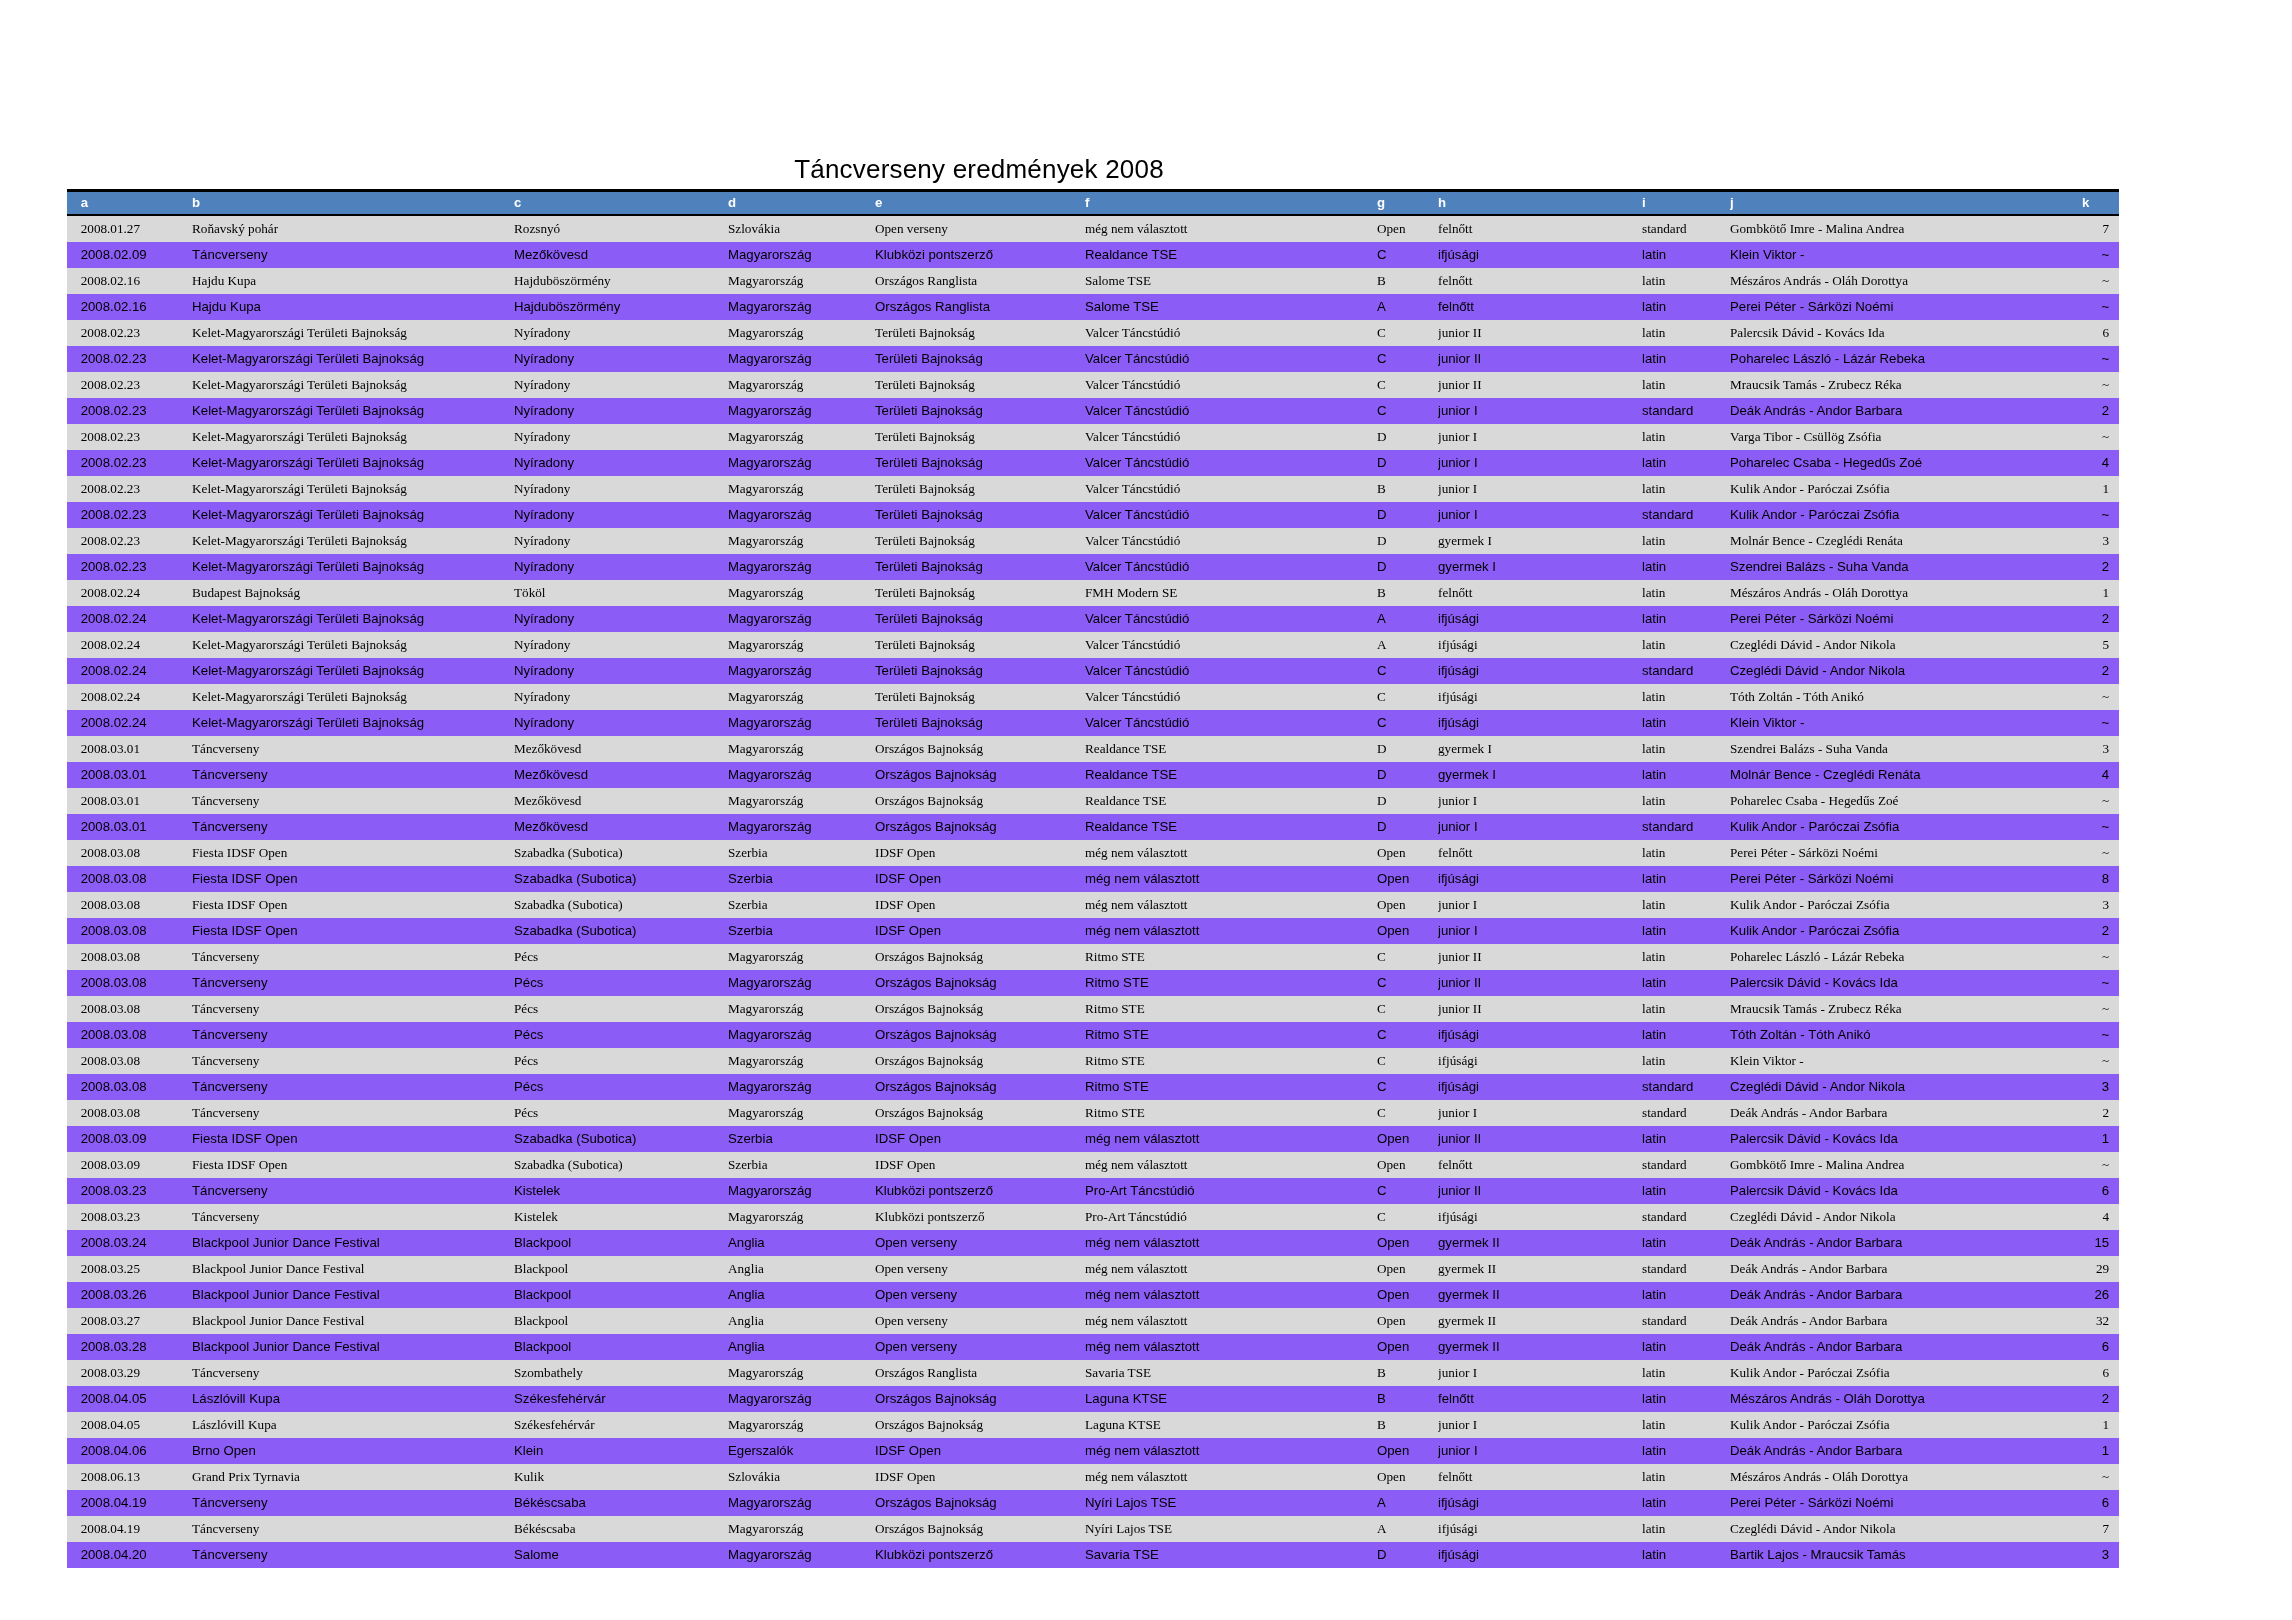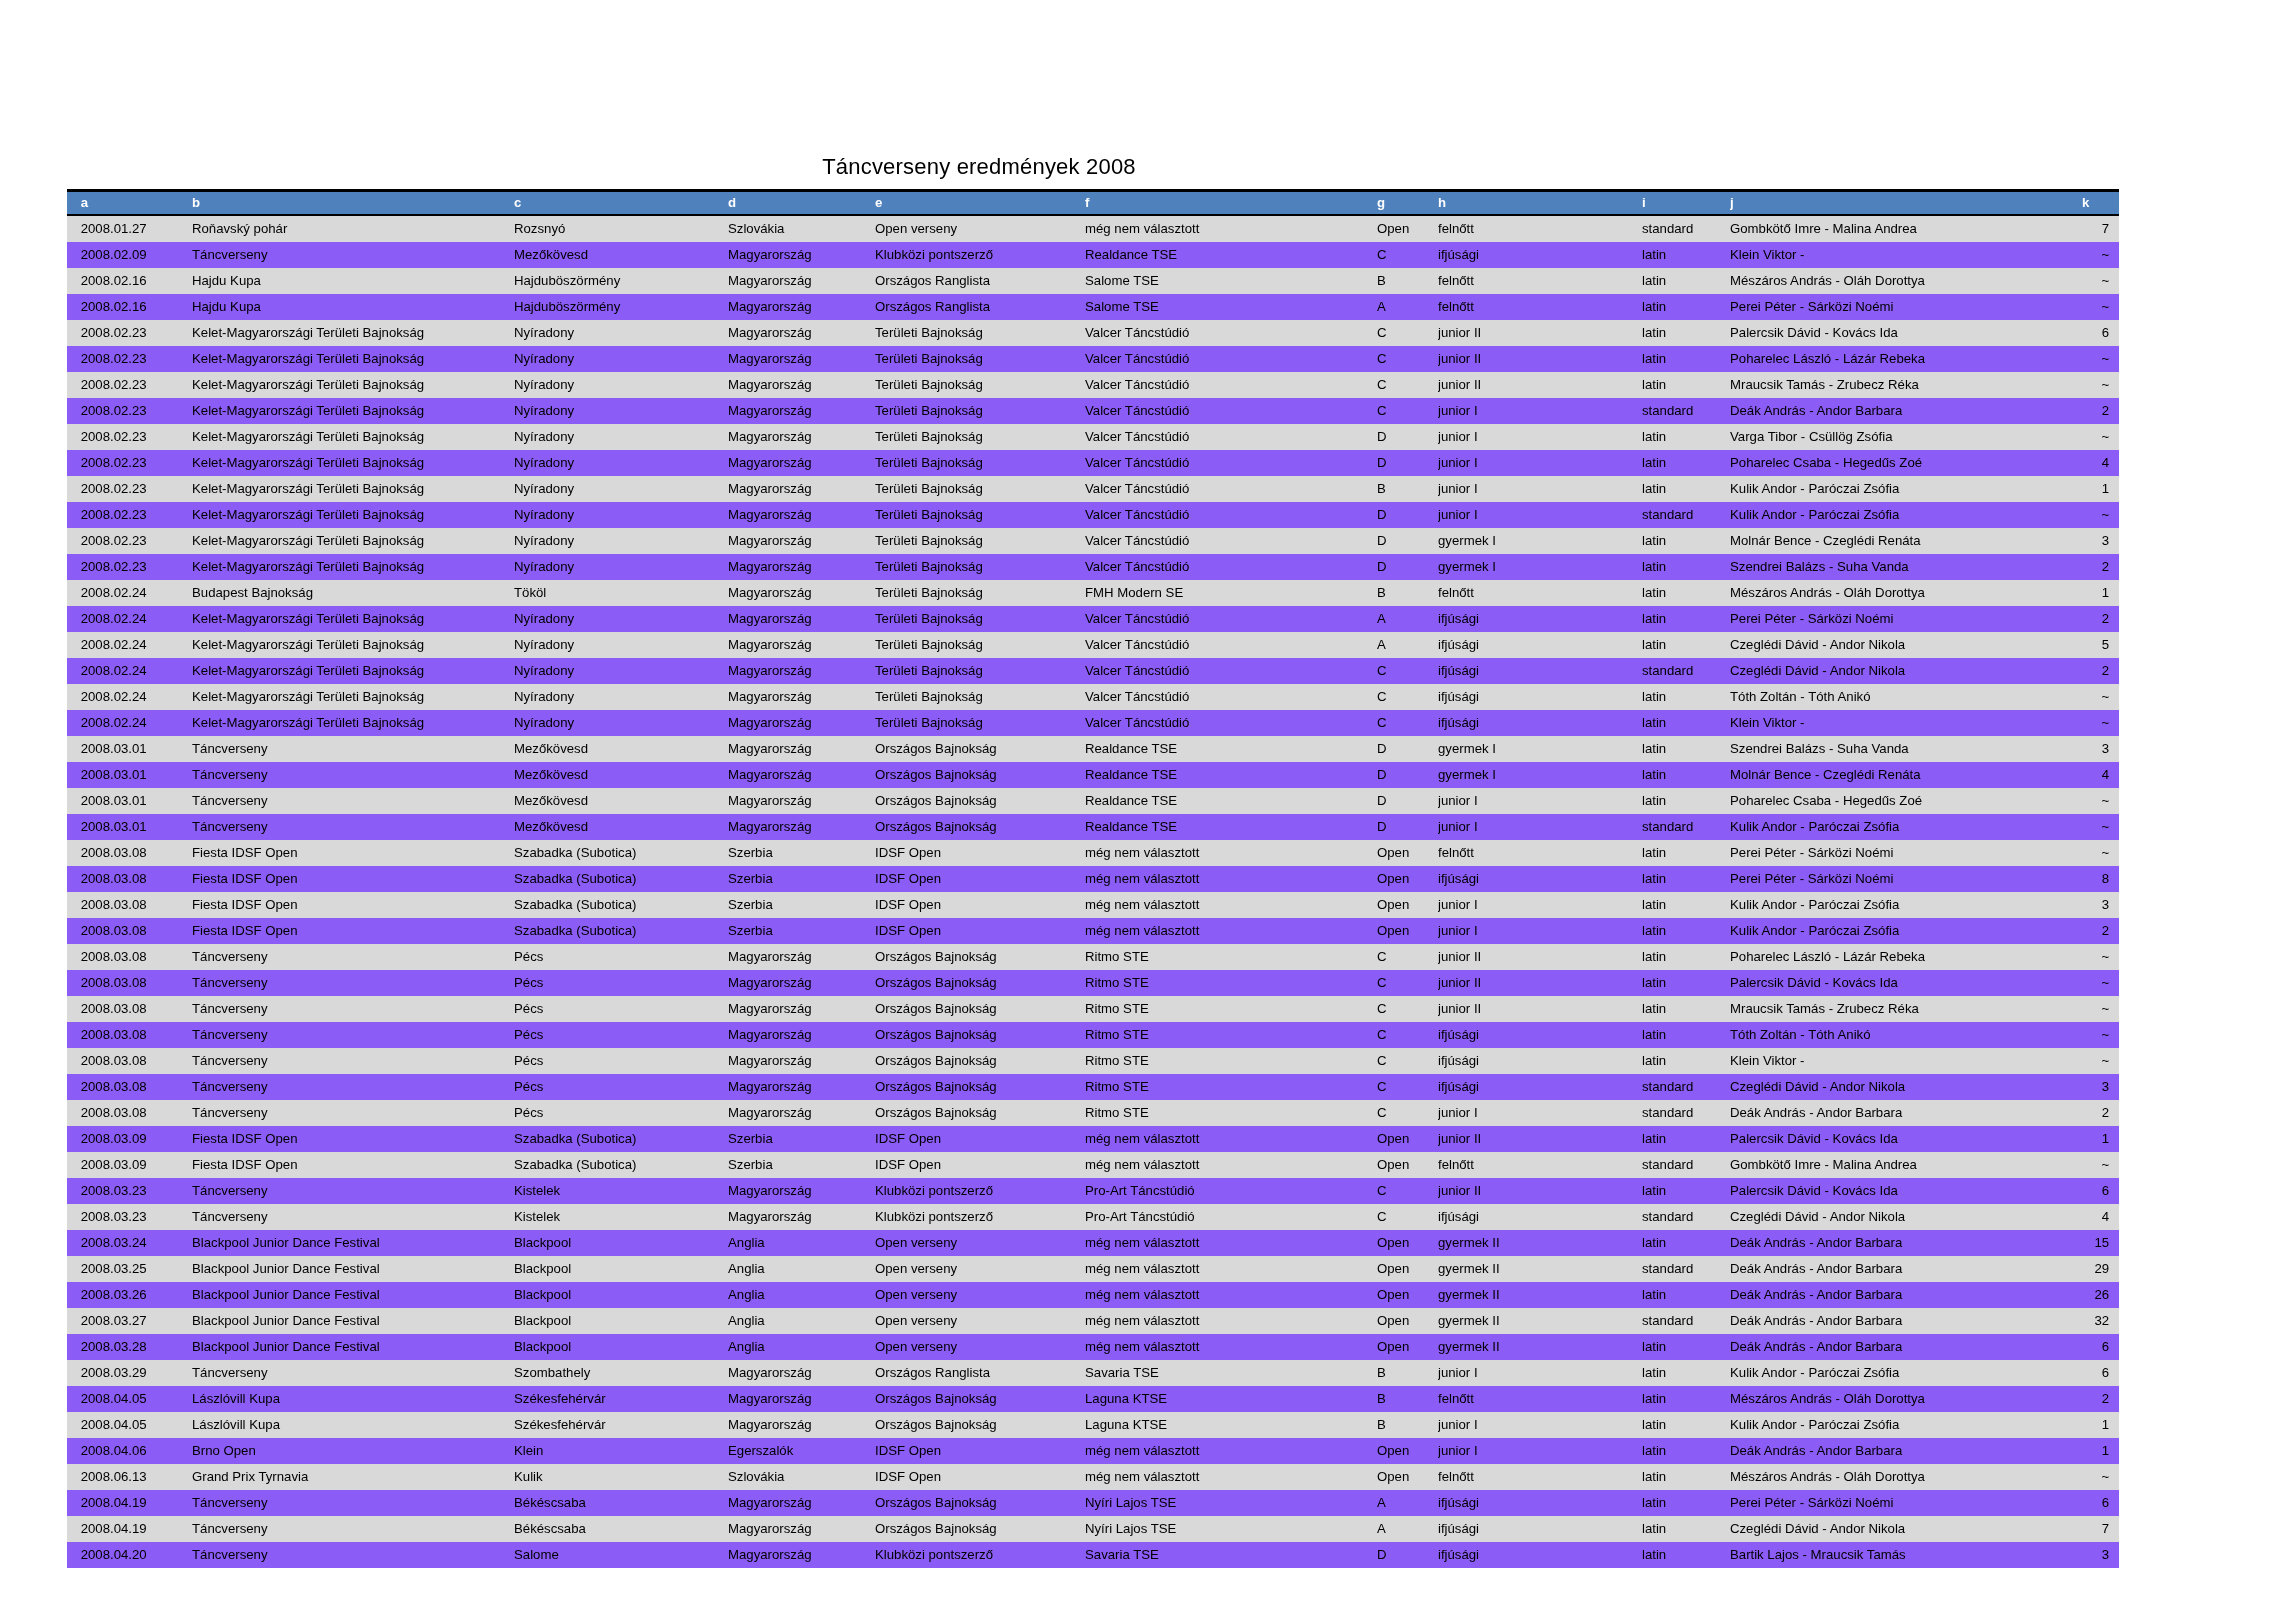--- a/index.html
+++ b/index.html
@@ -14,21 +14,21 @@
     font-family: "Liberation Sans", sans-serif;
     color: #000;
     overflow: hidden;
   }
   .page-title {
     position: absolute;
     top: 154px;
     left: 0;
     width: 1958px;
     text-align: center;
-    font-size: 22px;
+    font-size: 26px;
     letter-spacing: 0.2px;
     color: #000;
   }
   .sheet-table {
     position: absolute;
     left: 67px;
     top: 189px;
     width: 2052px;
   }
   .header-row {
@@ -44,20 +44,21 @@
     font-size: 13.2px;
     line-height: 21.6px;
   }
   .data-row {
     display: flex;
     height: 26px;
     background: #8b5cf6;
   }
   .data-row.stripe {
     background: var(--stripe, #d9d9d9);
+    font-family: Liberation Serif, serif;
   }
   .cell {
     box-sizing: border-box;
     flex: none;
     overflow: hidden;
     white-space: nowrap;
     font-size: 13.2px;
     line-height: 26px;
   }
   .c0  { width: 125px; padding-left: 13.7px; }

